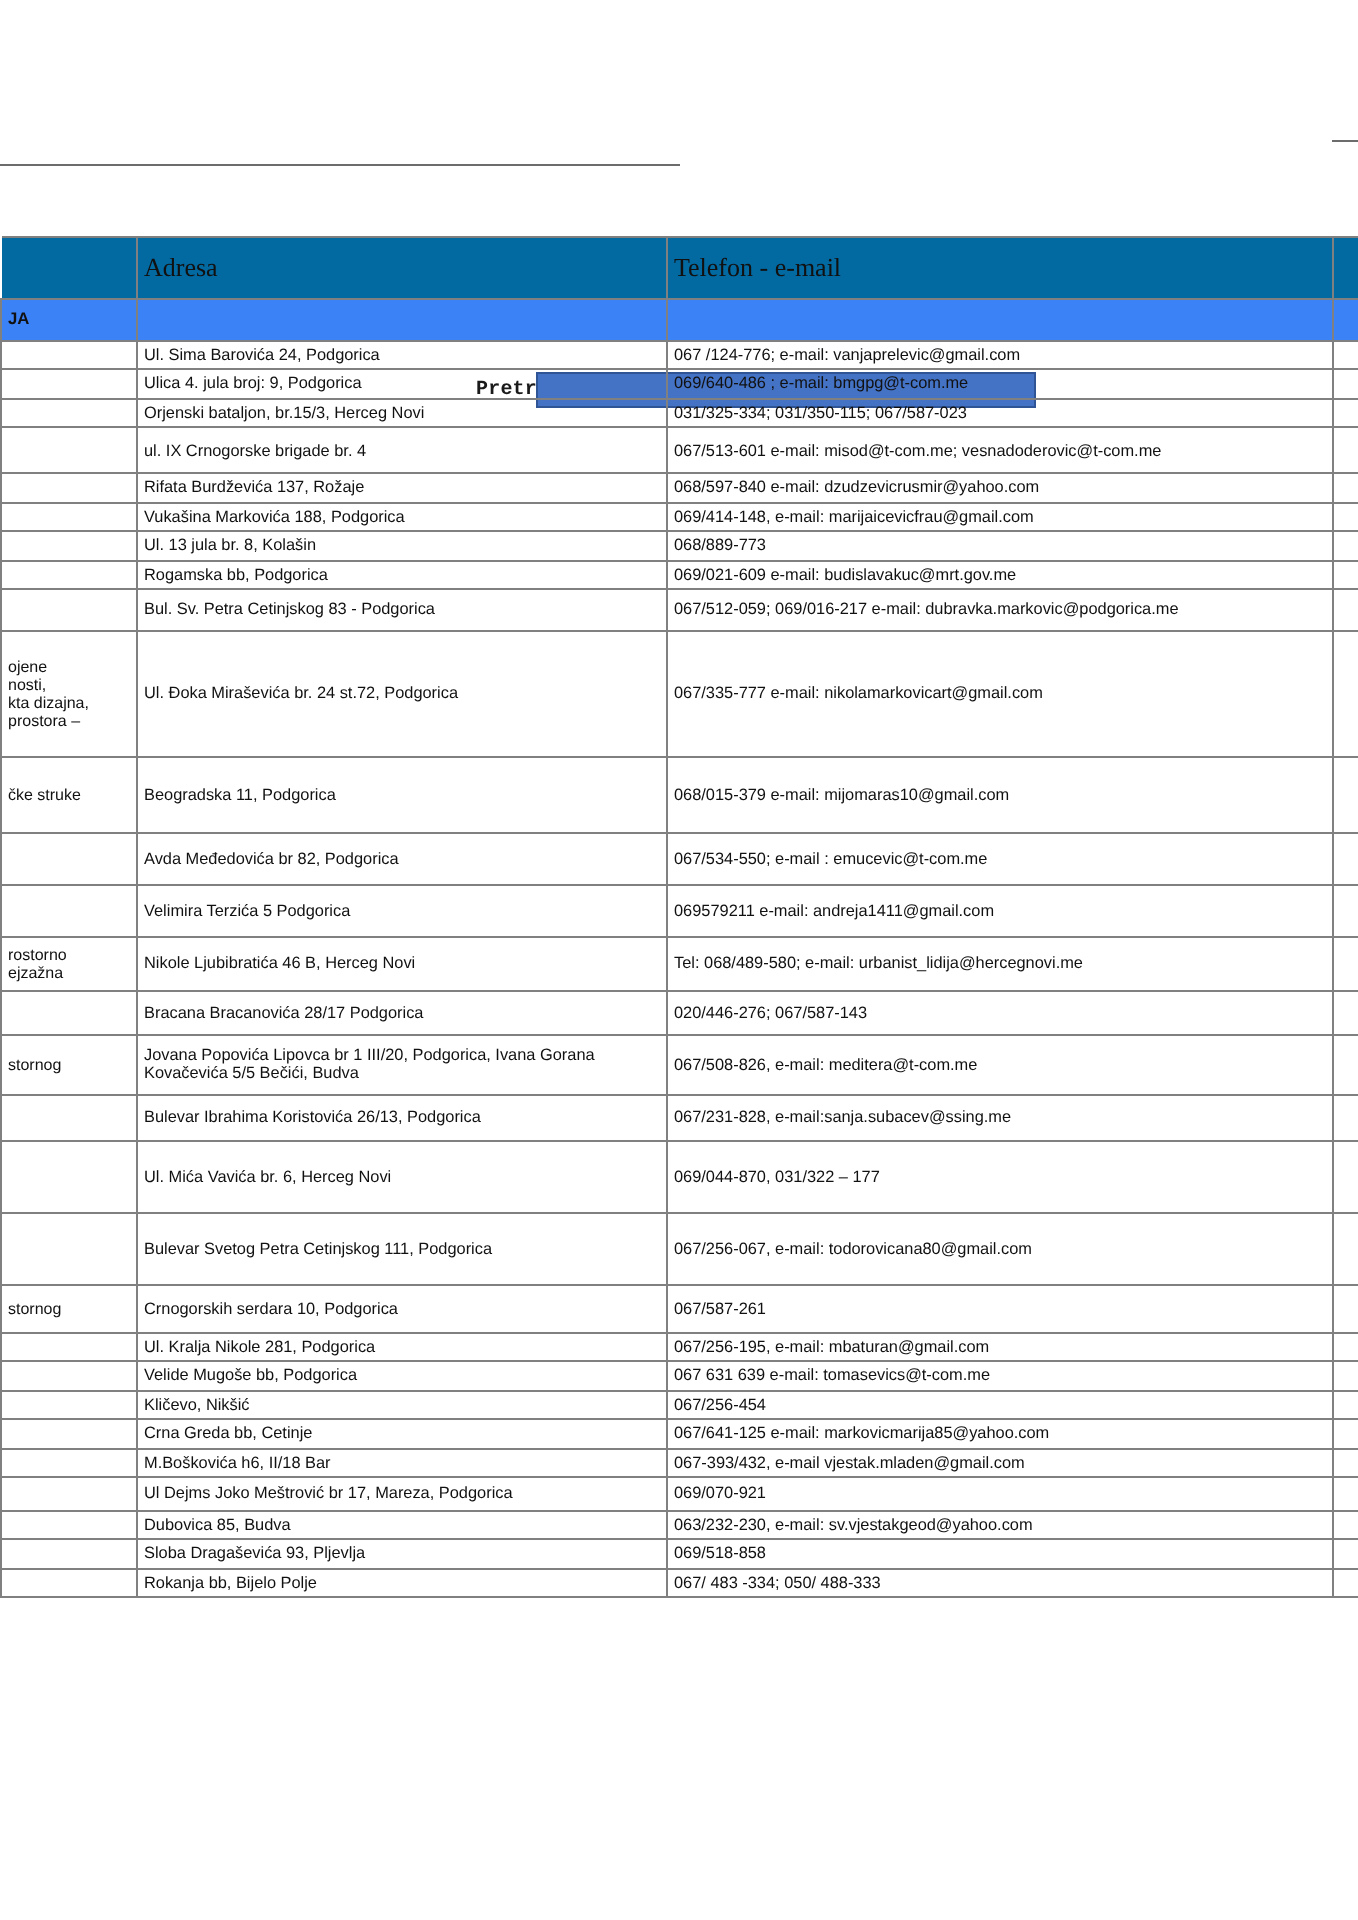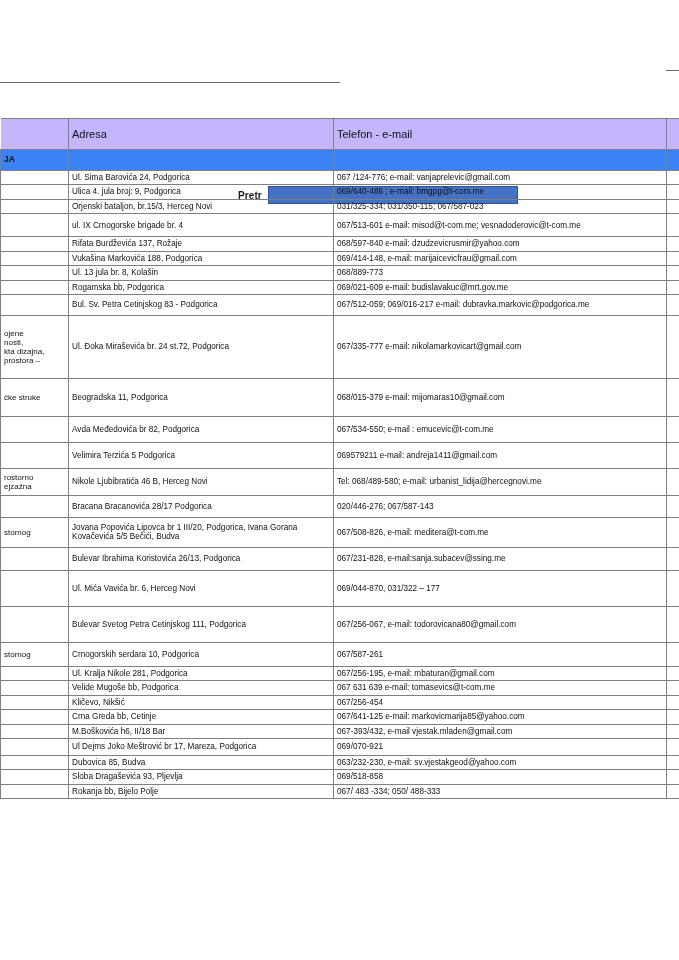--- a/index.html
+++ b/index.html
@@ -47,20 +47,21 @@
     height: 26px;
   }
   .search-label {
     position: absolute;
     left: 238px;
     top: 98px;
     font-size: 10px;
     color: #1a1a1a;
     font-weight: 700;
     letter-spacing: .1px;
+    font-family: Liberation Mono, monospace;
   }
   .search-input {
     position: absolute;
     left: 268px;
     top: 94px;
     width: 250px;
     height: 18px;
     background: #4472c4;
     border: 1px solid #2f5597;
     box-sizing: border-box;
@@ -85,25 +86,26 @@
     line-height: 1.15;
     font-weight: 400;
     text-align: left;
   }
   col.c0 { width: 68px; }
   col.c1 { width: 265px; }
   col.c2 { width: 333px; }
   col.c3 { width: 13px; }
 
   thead th {
-    background: #c4b5fd;
+    background: #0369a1;
     height: 26px;
-    font-size: 11px;
+    font-size: 13px;
     color: #111;
     font-weight: 400;
+    font-family: Liberation Serif, serif;
   }
   thead th.c0head { border-left: none; }
 
   tr.section td {
     background: #3b82f6;
     height: 16px;
     font-weight: 700;
     font-size: 8.4px;
     color: #111;
   }

